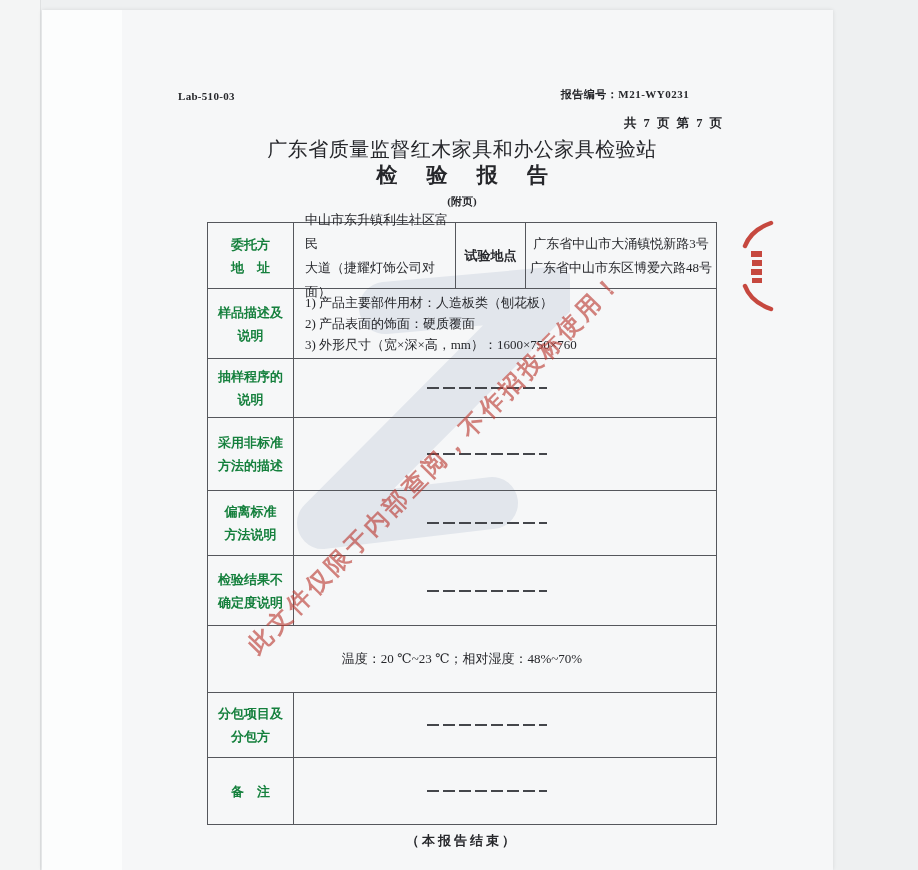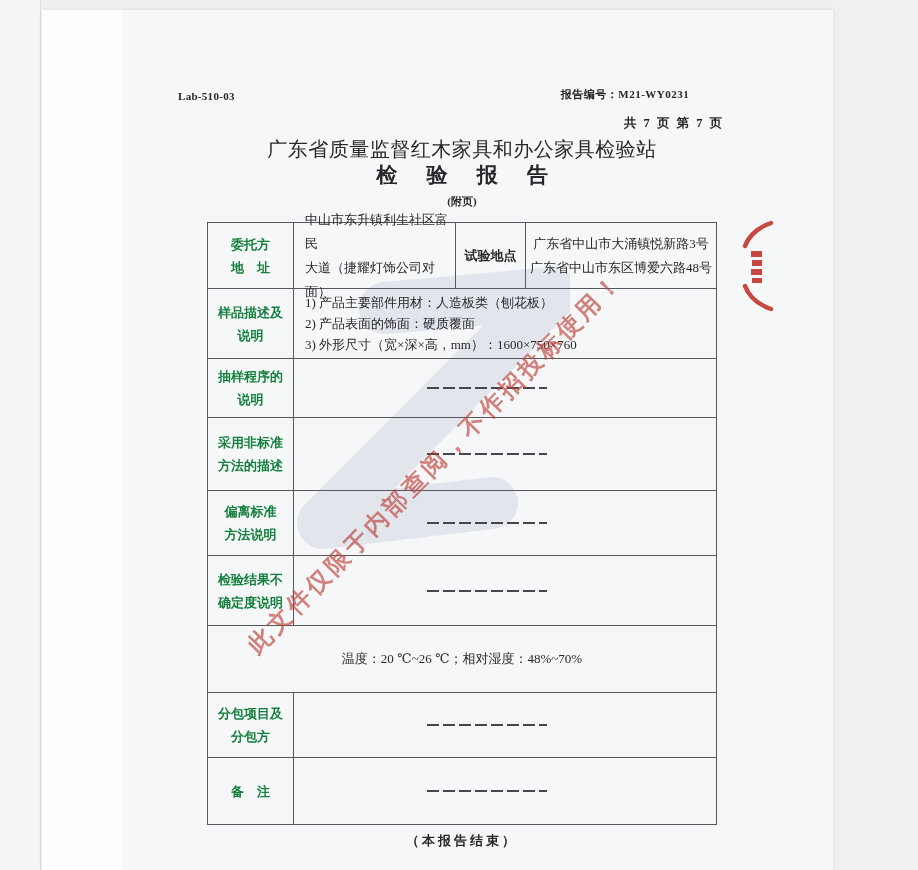--- a/index.html
+++ b/index.html
@@ -145,21 +145,21 @@
       <span>检验结果不</span>
       <span>确定度说明</span>
     </div>
     <div class="tcell">
       <div class="dash"></div>
     </div>
   </div>
 
   <div class="trow" style="height:67px;">
     <div class="tcell">
-      <span>温度：20 ℃~26 ℃；相对湿度：48%~70%</span>
+      <span>温度：20 ℃~23 ℃；相对湿度：48%~70%</span>
     </div>
   </div>
 
   <div class="trow" style="height:65px;">
     <div class="tlabel">
       <span>分包项目及</span>
       <span>分包方</span>
     </div>
     <div class="tcell">
       <div class="dash"></div>

